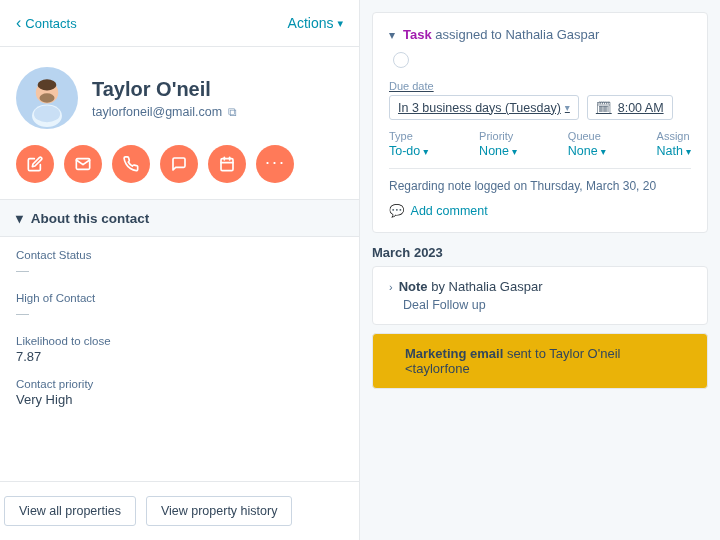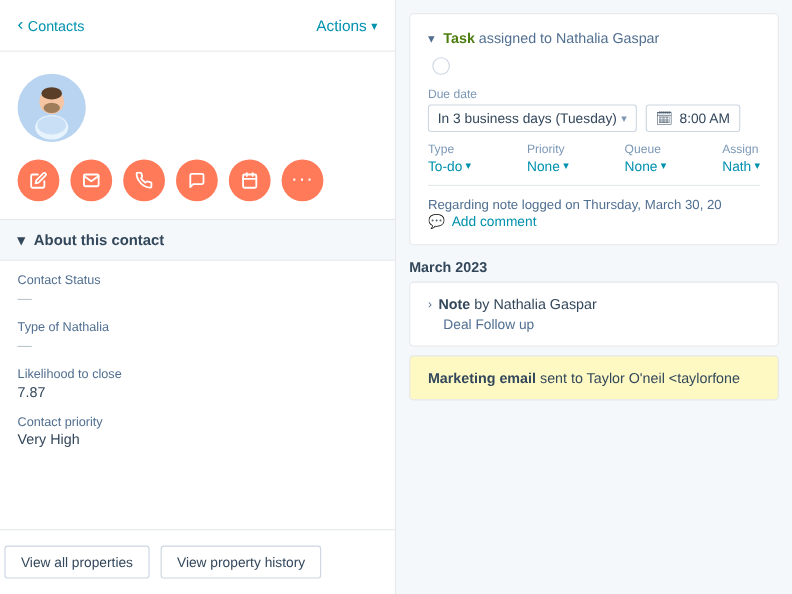--- a/index.html
+++ b/index.html
@@ -229,21 +229,21 @@
       font-size: 12px;
       cursor: pointer;
     }
 
     .task-title {
       font-size: 13px;
       color: #516f90;
     }
 
     .task-title strong {
-      color: #4d7c0f;
+      color: #a21caf;
       font-weight: 600;
     }
 
     .task-item {
       display: flex;
       align-items: center;
       gap: 8px;
       margin-bottom: 12px;
       padding-left: 4px;
     }
@@ -256,20 +256,21 @@
       flex-shrink: 0;
     }
 
     .task-text {
       font-size: 13px;
       color: #33475b;
     }
 
     .field-row {
       margin-bottom: 10px;
+      text-decoration: underline;
     }
 
     .field-label {
       font-size: 11px;
       color: #7c98b6;
       margin-bottom: 3px;
     }
 
     .due-date-row {
       display: flex;
@@ -335,20 +336,21 @@
     }
 
     .meta-select::after {
       content: '▾';
       font-size: 10px;
     }
 
     .note-text {
       font-size: 12px;
       color: #516f90;
+      margin-bottom: 10px;
       border-top: 1px solid #e5e8eb;
       padding-top: 10px;
     }
 
     .add-comment {
       display: flex;
       align-items: center;
       gap: 6px;
       color: #0091ae;
       font-size: 12.5px;
@@ -393,25 +395,25 @@
       font-weight: 600;
     }
 
     .activity-subtitle {
       font-size: 12.5px;
       color: #516f90;
       padding-left: 14px;
     }
 
     .marketing-card {
-      background: #fef9c3;
+      background: #eab308;
       border: 1px solid #e5e8eb;
       border-radius: 4px;
       margin: 0 12px 8px 12px;
-      padding: 12px 16px;
+      padding: 12px 32px;
     }
 
     .marketing-title {
       font-size: 13px;
       color: #33475b;
     }
 
     .marketing-title strong {
       font-weight: 600;
     }
@@ -435,20 +437,27 @@
         <ellipse cx="31" cy="50" rx="16" ry="12" fill="#e8f4fd"></ellipse>
 
         <circle cx="31" cy="25" r="12" fill="#f5c5a3"></circle>
 
         <ellipse cx="31" cy="31" rx="8" ry="5" fill="#7a5c3a" opacity="0.7"></ellipse>
 
         <ellipse cx="31" cy="17" rx="10" ry="6" fill="#5a3e28"></ellipse>
 
         <ellipse cx="31" cy="48" rx="14" ry="9" fill="#c9dff5"></ellipse>
       </svg>
+    </div>
+    <div class="contact-info">
+      <h2>Taylor O'neil</h2>
+      <div class="contact-email-row">
+        <span class="contact-email">taylorfoneil@gmail.com</span>
+        <span class="copy-icon">⧉</span>
+      </div>
     </div>
   </div>
 
   <div class="action-icons">
     <button class="action-btn-circle">
       <svg width="16" height="16" viewBox="0 0 24 24" fill="none" stroke="white" stroke-width="2.5" stroke-linecap="round" stroke-linejoin="round">
         <path d="M11 4H4a2 2 0 0 0-2 2v14a2 2 0 0 0 2 2h14a2 2 0 0 0 2-2v-7"></path>
         <path d="M18.5 2.5a2.121 2.121 0 0 1 3 3L12 15l-4 1 1-4 9.5-9.5z"></path>
       </svg>
     </button>
@@ -483,21 +492,21 @@
     <span class="chevron-down">▾</span>
     <span>About this contact</span>
   </div>
 
   <div class="properties-list">
     <div class="property-item">
       <div class="property-label">Contact Status</div>
       <div class="property-value empty">—</div>
     </div>
     <div class="property-item">
-      <div class="property-label">Type of Nathalia</div>
+      <div class="property-label">High of Contact</div>
       <div class="property-value empty">—</div>
     </div>
     <div class="property-item">
       <div class="property-label">Likelihood to close</div>
       <div class="property-value">7.87</div>
     </div>
     <div class="property-item">
       <div class="property-label">Contact priority</div>
       <div class="property-value">Very High</div>
     </div>

